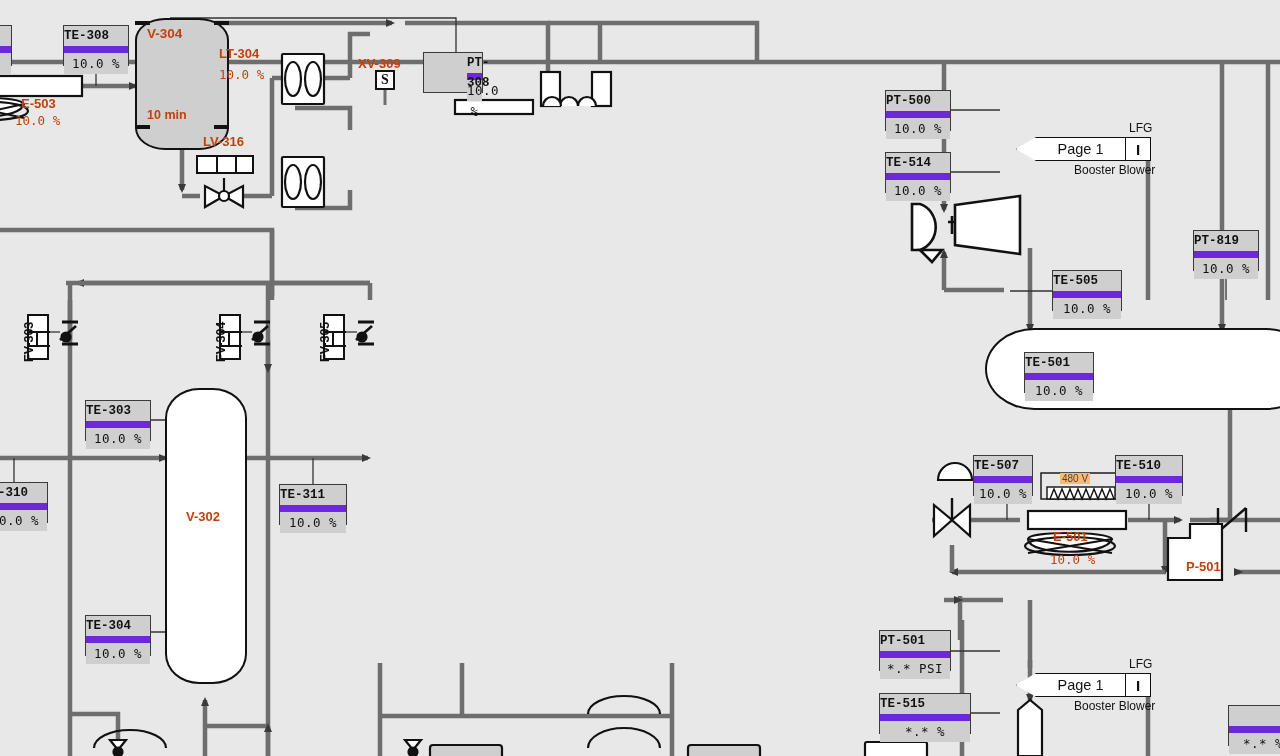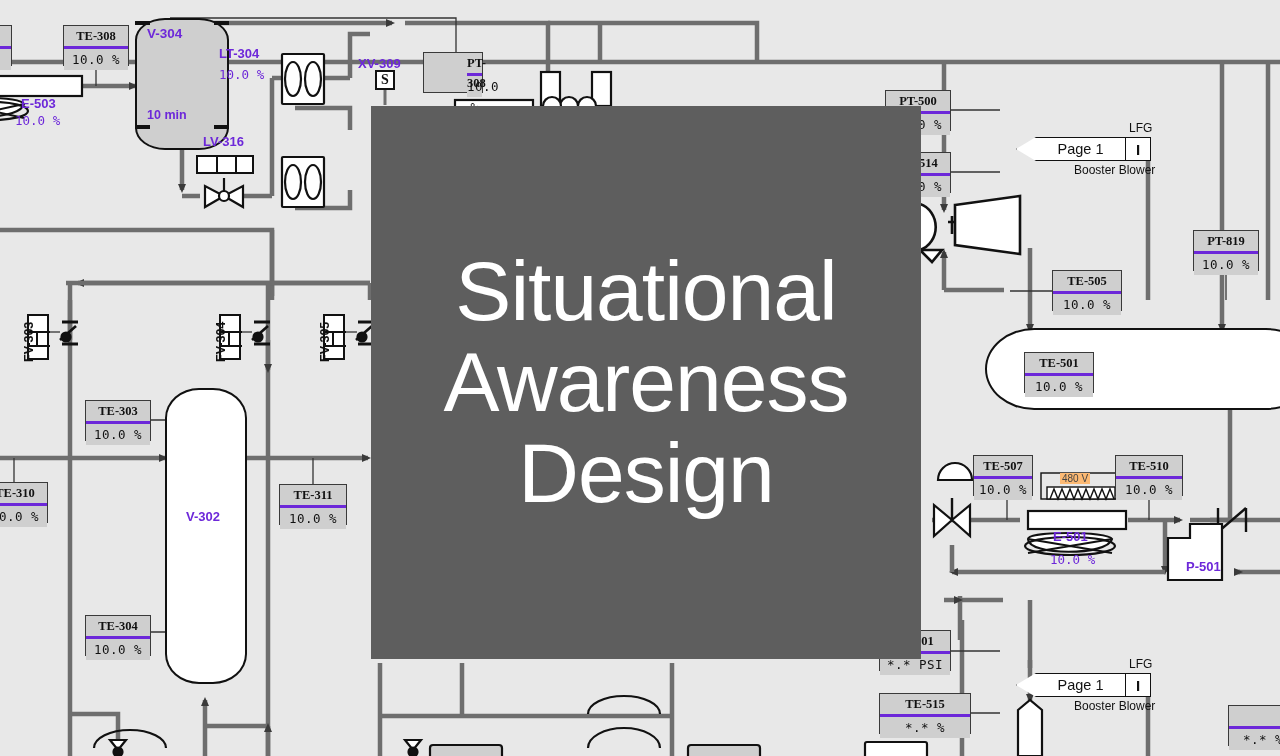--- a/index.html
+++ b/index.html
@@ -15,33 +15,33 @@
   
   .tag{
     position:absolute;
     border:1px solid #3a3a3a;
     background:#cfcfcf;
     box-sizing:border-box;
     font-family:"DejaVu Sans Mono", monospace;
     box-shadow:0 0 0 0 rgba(0,0,0,0);
   }
   .tag .tg-id{
-    height:20px;line-height:20px;text-align:center;
-    font-family:Liberation Serif, serif;
+    height:20px;line-height:20px;text-align:left;
+    font-family:Liberation Mono, monospace;
     font-weight:bold;font-size:12.5px;color:#111;
-    border-bottom:3px solid #6d28d9;background:#cfcfcf;
+    border-bottom:7px solid #6d28d9;background:#cfcfcf;
   }
   .tag .tg-val{
     height:21px;line-height:21px;text-align:center;
     font-family:"DejaVu Sans Mono", monospace;
     font-size:12.5px;color:#111;background:#cfcfcf;letter-spacing:0.5px;
   }
 
   
-  .lbl{position:absolute;color:#6d28d9;white-space:nowrap;}
+  .lbl{position:absolute;color:#c2410c;white-space:nowrap;}
   .lbl.b{font-weight:bold;}
   .lbl.mono{font-family:"DejaVu Sans Mono", monospace;}
 
   
   .vlbl{
     position:absolute;font-weight:bold;font-size:12.5px;color:#111;
     transform:rotate(-90deg);transform-origin:left top;white-space:nowrap;
   }
 
   
@@ -491,19 +491,14 @@
       <div class="opc-sub" style="left: 1074px; top: 163px;">Booster Blower</div>
       <div class="opc-top" style="left: 1129px; top: 657px;">LFG</div>
       <div class="opc" style="left: 1016px; top: 673px; width: 135px;">
         <div class="arrowhead"></div>
         <div class="body">Page 1</div>
         <div class="flagcell">I</div>
       </div>
       <div class="opc-sub" style="left: 1074px; top: 699px;">Booster Blower</div>
     </div>
 
-  <div id="overlay" style="left: 371px; top: 106px; width: 550px; height: 553px; background: rgb(94, 94, 94); color: rgb(255, 255, 255);">
-    <div class="oline">Situational</div>
-    <div class="oline">Awareness</div>
-    <div class="oline">Design</div>
-  </div>
 
 </div>
 
 </body></html>

